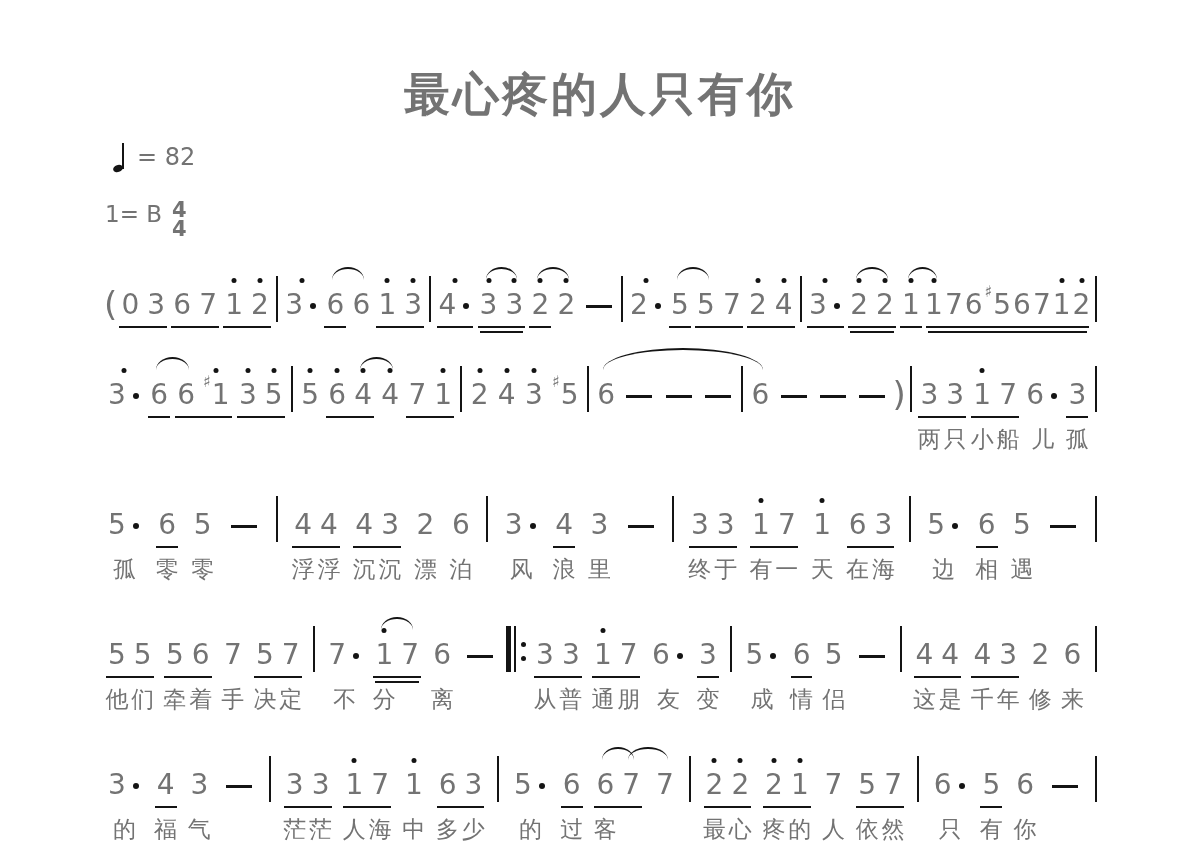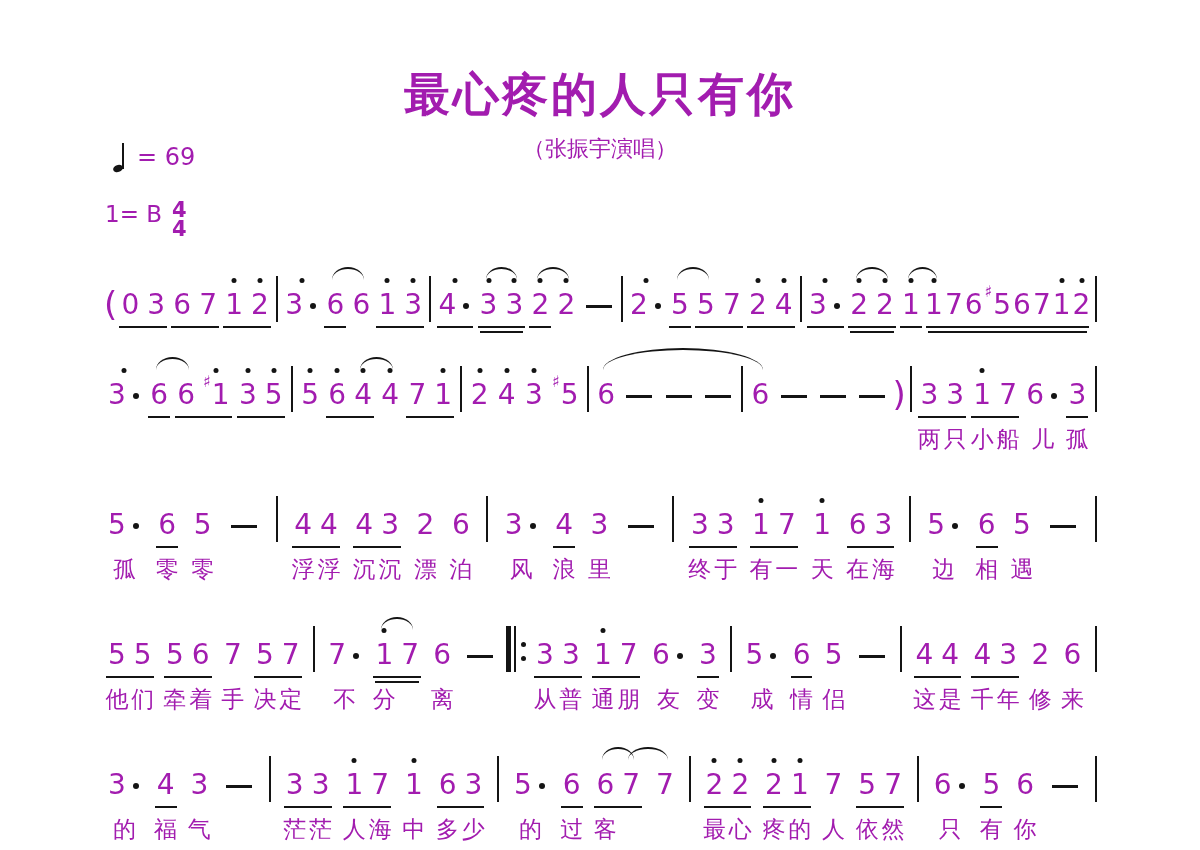--- a/index.html
+++ b/index.html
@@ -1,17 +1,17 @@
 <!DOCTYPE html>
 <html><head>
 <meta charset="utf-8">
 <style>
   html,body{margin:0;padding:0;background:#ffffff;}
   .sheet{position:relative;width:1200px;height:850px;background:#ffffff;overflow:hidden;
-         font-family:"DejaVu Sans",sans-serif;color:#a21caf;}
+         font-family:"DejaVu Sans",sans-serif;color:#737373;}
   .title{position:absolute;top:64px;left:0;width:100%;text-align:center;
          font-size:46px;font-weight:700;letter-spacing:3px;}
   .subtitle{position:absolute;top:134px;left:0;width:100%;text-align:center;font-size:22px;}
   .tempo{position:absolute;left:113px;top:141px;display:flex;align-items:center;gap:10px;font-size:24px;}
   .qnote{position:relative;width:14px;height:32px;}
   .qnote .head{position:absolute;left:0;bottom:1px;width:10px;height:7px;background:#141414;
                border-radius:50%;transform:rotate(-18deg);}
   .qnote .stem{position:absolute;left:9px;bottom:4px;width:2px;height:26px;background:#141414;}
   .keysig{position:absolute;left:105px;top:201px;display:flex;gap:10px;font-size:23px;}
   .ts{display:inline-flex;flex-direction:column;align-items:center;line-height:19px;font-size:21px;font-weight:700;}
@@ -39,28 +39,27 @@
   .rdots i{width:5px;height:5px;border-radius:50%;background:#141414;}
   .lyr{position:absolute;top:60px;left:50%;transform:translateX(-50%);
        font-size:23px;white-space:nowrap;font-family:"DejaVu Sans",sans-serif;}
   .arc{position:absolute;border-top:2px solid #141414;border-radius:50% 50% 0 0 / 100% 100% 0 0;}
 </style>
 </head>
 <body>
 
 <div class="sheet">
   <div class="title">最心疼的人只有你</div>
-  <div class="subtitle">（张振宇演唱）</div>
 
   <div class="tempo">
     <span class="qnote">
         <span class="head"></span>
         <span class="stem"></span>
       </span>
-    <span>= 69</span>
+    <span>= 82</span>
   </div>
 
   <div class="keysig">
     <span>1= B</span>
     <span class="ts">
       <span>4</span>
       <span>4</span>
     </span>
   </div>
 

